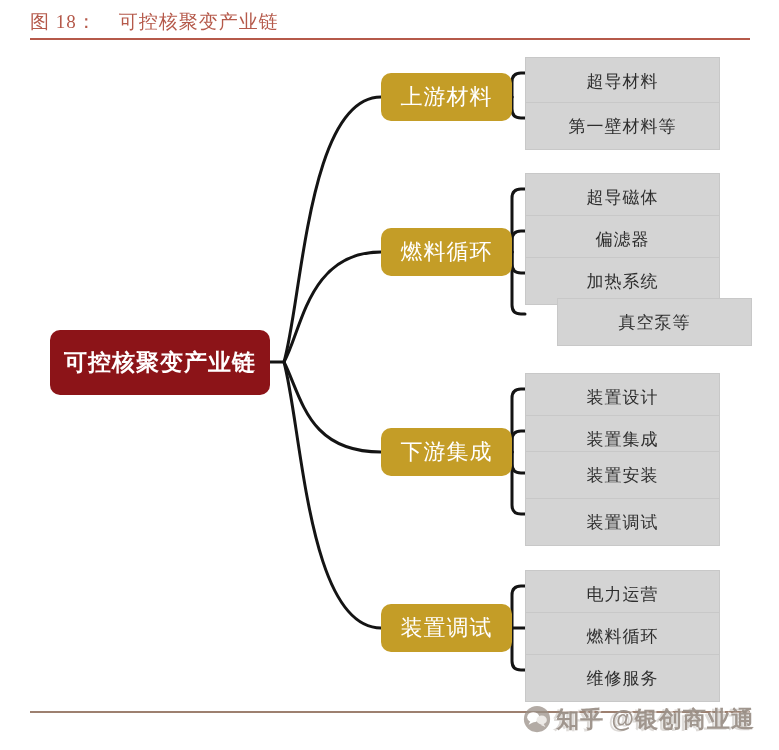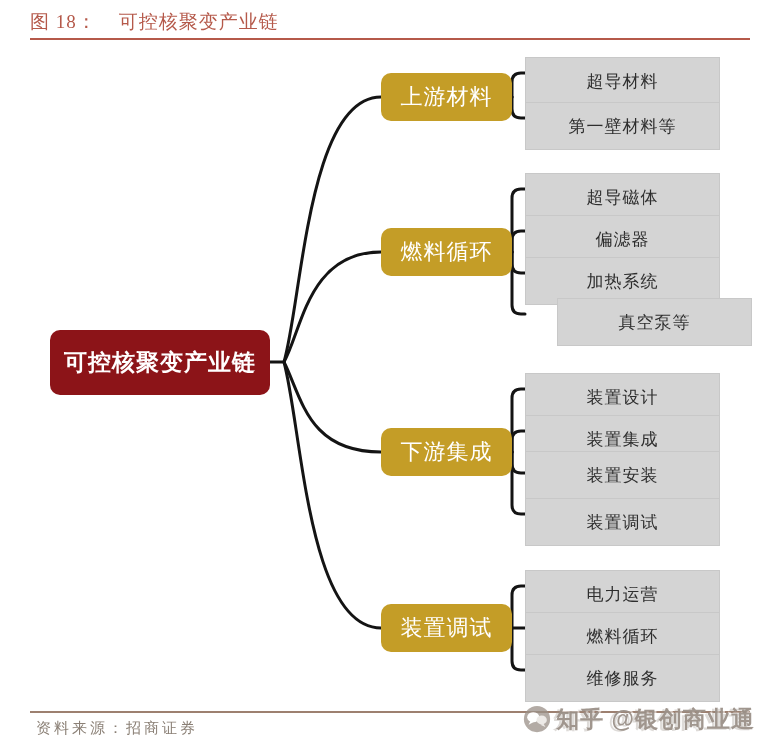--- a/index.html
+++ b/index.html
@@ -176,21 +176,20 @@
     <span>电力运营</span>
   </div>
   <div class="node leaf-node leaf-4-2">
     <span>燃料循环</span>
   </div>
   <div class="node leaf-node leaf-4-3">
     <span>维修服务</span>
   </div>
 
   <div class="footer-rule"></div>
-  <div class="source-line">资料来源：招商证券</div>
 
   <div class="watermark">
     <svg class="wm-icon" viewBox="0 0 32 32">
       <circle cx="16" cy="16" r="14" fill="#9B9189"></circle>
       <ellipse cx="12" cy="14" rx="6.5" ry="5.5" fill="#ffffff"></ellipse>
       <path d="M9,18 L7,22 L13,19 Z" fill="#ffffff"></path>
       <ellipse cx="21" cy="17" rx="5.5" ry="4.8" fill="#e8e4e0"></ellipse>
       <path d="M23,21 L25,24.5 L19.5,22 Z" fill="#e8e4e0"></path>
     </svg>
     <span class="wm-text">知乎 @银创商业通</span>

